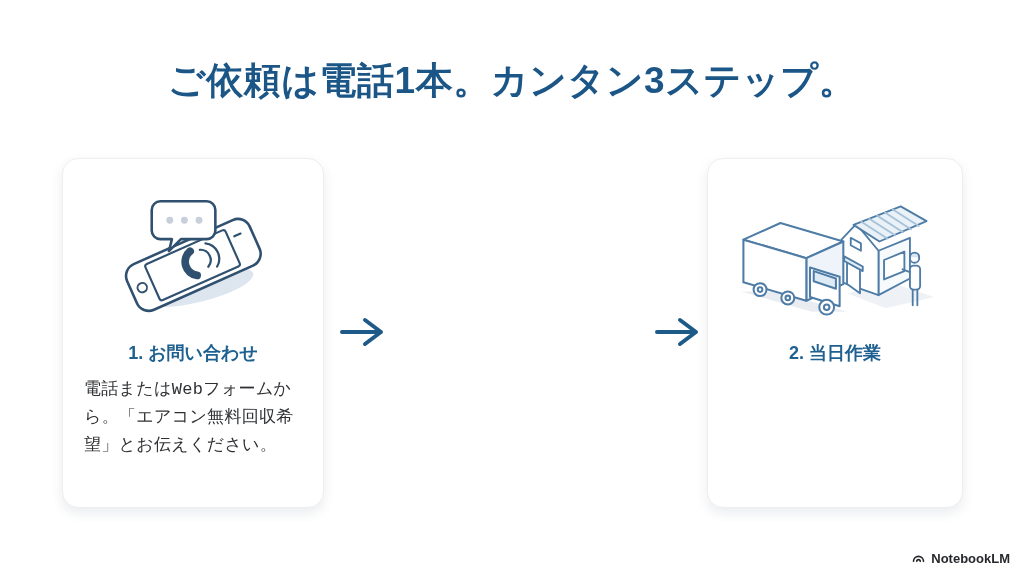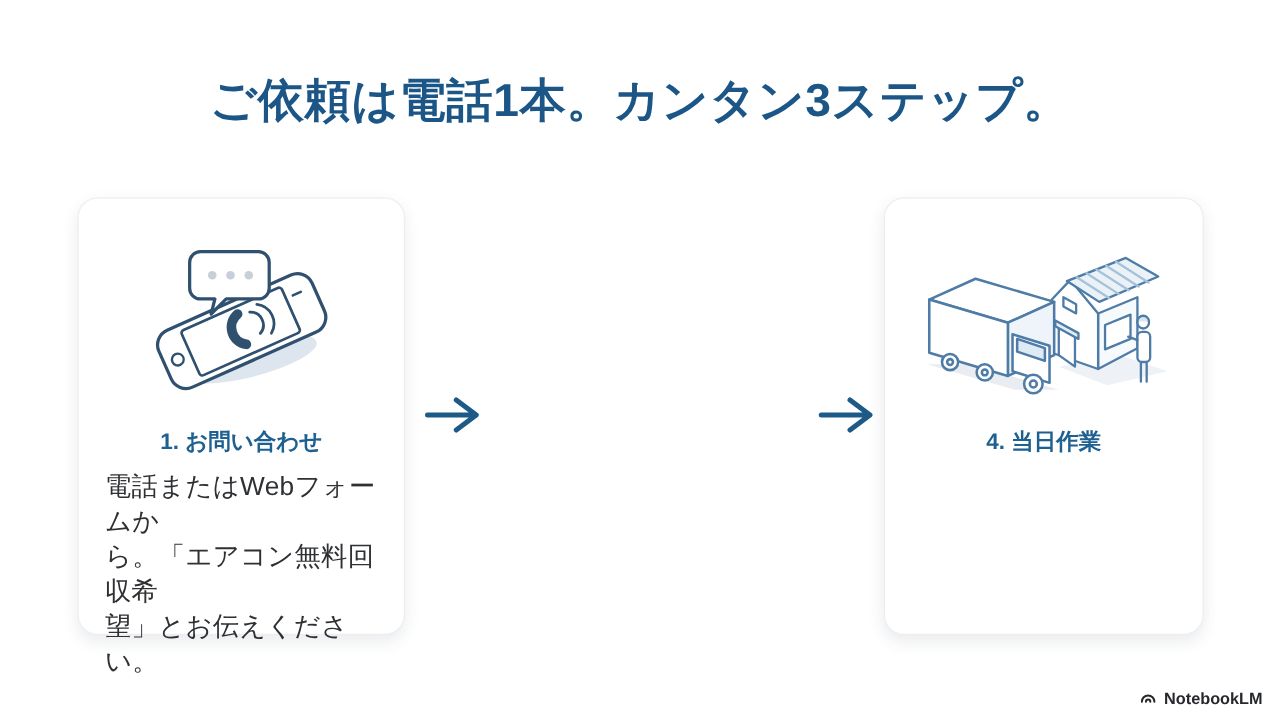--- a/index.html
+++ b/index.html
@@ -20,22 +20,22 @@
   }
   .card1{left:62px;width:262px;}
   .card2{left:385px;width:258px;}
   .card3{left:707px;width:256px;}
   .icon-box{height:160px;display:flex;align-items:center;justify-content:center;}
   .card-title{
     margin-top:6px;text-align:center;font-size:18px;font-weight:700;color:#1e6191;
   }
   .card-body{
     margin:11px auto 0;width:calc(100% - 42px);
-    font-size:21px;line-height:28px;letter-spacing:0.3px;
-    color:#2e3033;font-weight:500;white-space:pre-line;text-align:left;
+    font-size:17px;line-height:28px;letter-spacing:0.3px;
+    color:#2e3033;font-weight:500;white-space:pre-line;text-align:left;font-family:Liberation Mono, monospace;
   }
   .arrow{position:absolute;top:315px;width:48px;height:34px;}
   .arrow1{left:338px;}
   .arrow2{left:653px;}
   .footer{
     position:absolute;right:14px;bottom:6px;display:flex;align-items:center;gap:5px;
     color:#26282b;font-size:13px;font-weight:600;
   }
 </style>
 </head>
@@ -122,21 +122,21 @@
         <g stroke="#4e7ca6" stroke-width="2" stroke-linejoin="round" stroke-linecap="round">
           <circle cx="193" cy="78" r="5" fill="#ffffff"></circle>
           <path d="M188 77 a5 5 0 0 1 10 0" fill="#d8e6f1"></path>
           <rect x="188" y="86" width="11" height="26" rx="4" fill="#ffffff"></rect>
           <line x1="188" y1="93" x2="180" y2="90"></line>
           <line x1="191" y1="112" x2="191" y2="129"></line>
           <line x1="196" y1="112" x2="196" y2="129"></line>
         </g>
       </svg>
     </div>
-    <div class="card-title">4. 当日作業</div>
+    <div class="card-title">2. 当日作業</div>
   </div>
 
   <div class="footer">
     <svg width="15" height="15" viewBox="0 0 24 24">
       <path d="M4 16.5 a8 8 0 0 1 16 0" fill="none" stroke="#26282b" stroke-width="2.6" stroke-linecap="round"></path>
       <path d="M9.2 16.5 a2.8 2.8 0 0 1 5.6 0" fill="none" stroke="#26282b" stroke-width="2.6" stroke-linecap="round"></path>
     </svg>
     <span>NotebookLM</span>
   </div>
 

